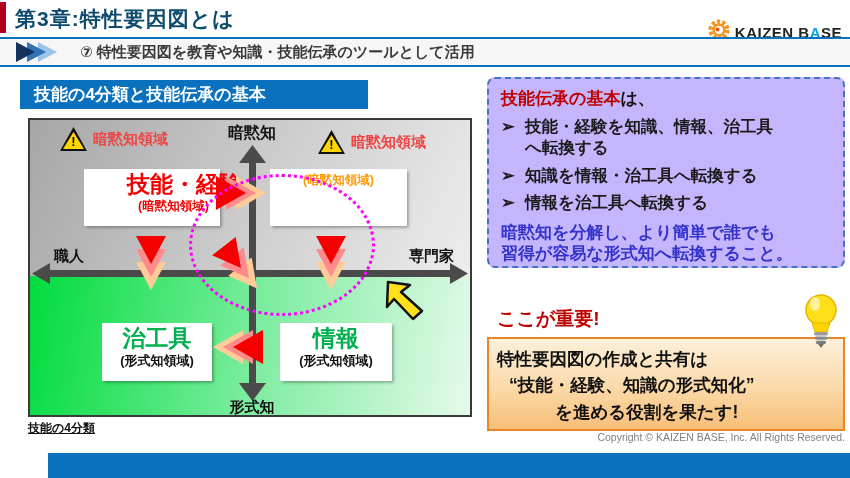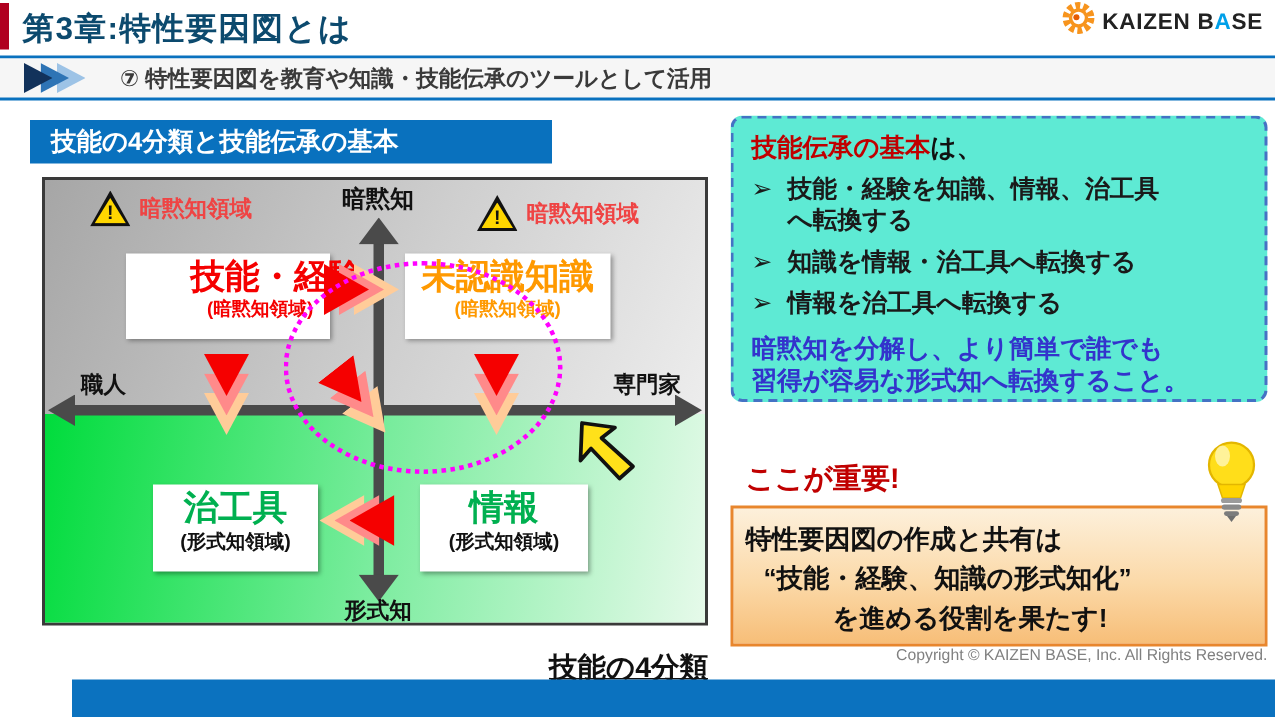--- a/index.html
+++ b/index.html
@@ -3,21 +3,21 @@
 <meta charset="utf-8">
 <style>
   html,body { margin:0; padding:0; background:#fff; }
   .slide {
     position:relative; width:850px; height:478px; overflow:hidden; background:#fff;
     font-family:"Liberation Sans","DejaVu Sans",sans-serif;
   }
   
   .hdr-accent { position:absolute; left:0; top:2px; width:6px; height:31px; background:#B00020; }
   .hdr-title { position:absolute; left:15px; top:5px; font-size:21px; font-weight:bold; color:#0c4a6e; letter-spacing:1px; }
-  .logo { position:absolute; right:8px; top:0; display:flex; align-items:center; gap:4px; }
+  .logo { position:absolute; right:8px; top:18px; display:flex; align-items:center; gap:4px; }
   .logo-text { font-size:15px; font-weight:bold; color:#222; letter-spacing:0.5px; white-space:nowrap; }
   .logo-a { color:#00A0E9; }
   .line-blue { position:absolute; left:0; width:100%; height:2px; background:#0971BE; }
   .line1 { top:37px; } .line2 { top:65px; }
   .banner { position:absolute; left:0; top:39px; width:100%; height:26px; background:#F6F6F6; }
   .bchev { position:absolute; top:3px; width:19px; height:20px; clip-path:polygon(0 0,100% 50%,0 100%); }
   .bc1 { left:16px; background:#12325B; z-index:3; }
   .bc2 { left:27px; background:#2E74B5; z-index:2; }
   .bc3 { left:38px; background:#9DC3E6; z-index:1; }
   .banner-text { position:absolute; left:80px; top:4px; font-size:15px; font-weight:bold; color:#3A3A3A; white-space:nowrap; }
@@ -75,26 +75,26 @@
   .gd1 { left:106px; top:116px; }
   .gd2 { left:196px; top:120px; transform:rotate(-38deg); }
   .gd3 { left:286px; top:116px; }
   .c-red { background:#F50000; z-index:3; } .c-pink { background:#FF8A8A; z-index:2; } .c-peach { background:#FFCC99; z-index:1; }
   .grp-right .t1 { left:0; } .grp-right .t2 { left:10px; } .grp-right .t3 { left:20px; }
   .grp-left .t1 { left:20px; } .grp-left .t2 { left:10px; } .grp-left .t3 { left:0; }
   .grp-down .t1 { top:0; } .grp-down .t2 { top:13px; } .grp-down .t3 { top:26px; }
 
   .ellipse { position:absolute; left:159px; top:54px; width:180px; height:136px; border:3px dotted #FF00FF; border-radius:50%; z-index:5; }
   .cursor-arrow { position:absolute; left:352px; top:158px; z-index:6; }
-  .caption { position:absolute; left:28px; top:432px; width:444px; text-align:right; font-size:19px; font-weight:bold; color:#111; }
+  .caption { position:absolute; left:28px; top:420px; width:444px; text-align:left; font-size:12px; font-weight:bold; color:#111; }
   .caption span { text-decoration:underline; }
 
   
   .info-box { position:absolute; left:487px; top:77px; width:358px; height:191px; border:2px dashed #4472C4; border-radius:8px;
-    box-sizing:border-box; background:#5eead4; padding:8px 8px 6px 12px; }
+    box-sizing:border-box; background:#c4b5fd; padding:8px 8px 6px 12px;font-family:Liberation Serif, serif; }
   .lead { font-size:17px; font-weight:bold; color:#111; }
   .lead-red { color:#C00000; }
   .bullet-row { display:flex; font-size:16.5px; font-weight:bold; color:#1A1A1A; line-height:1.3; margin-top:6px; }
   .bullet-char { width:24px; flex:none; }
   .bullet-text { white-space:pre-line; }
   .note { margin-top:8px; color:#3333CC; font-size:17px; font-weight:bold; line-height:1.25; white-space:pre-line; }
 
   .important-label { position:absolute; left:497px; top:306px; font-size:19px; font-weight:bold; color:#C00000; }
   .bulb { position:absolute; left:799px; top:292px; z-index:3; }
   .orange-box { position:absolute; left:487px; top:337px; width:358px; height:94px; box-sizing:border-box;
@@ -167,21 +167,20 @@
         <span class="tri-bang">!</span>
       </span>
       <span class="warn-text">暗黙知領域</span>
     </div>
 
     <div class="qbox q-skill">
       <div class="q-title">技能・経験</div>
       <div class="q-sub">(暗黙知領域)</div>
     </div>
     <div class="qbox q-unrec">
-      <div class="q-title">未認識知識</div>
       <div class="q-sub">(暗黙知領域)</div>
     </div>
     <div class="qbox q-jig">
       <div class="q-title">治工具</div>
       <div class="q-sub">(形式知領域)</div>
     </div>
     <div class="qbox q-info">
       <div class="q-title">情報</div>
       <div class="q-sub">(形式知領域)</div>
     </div>

